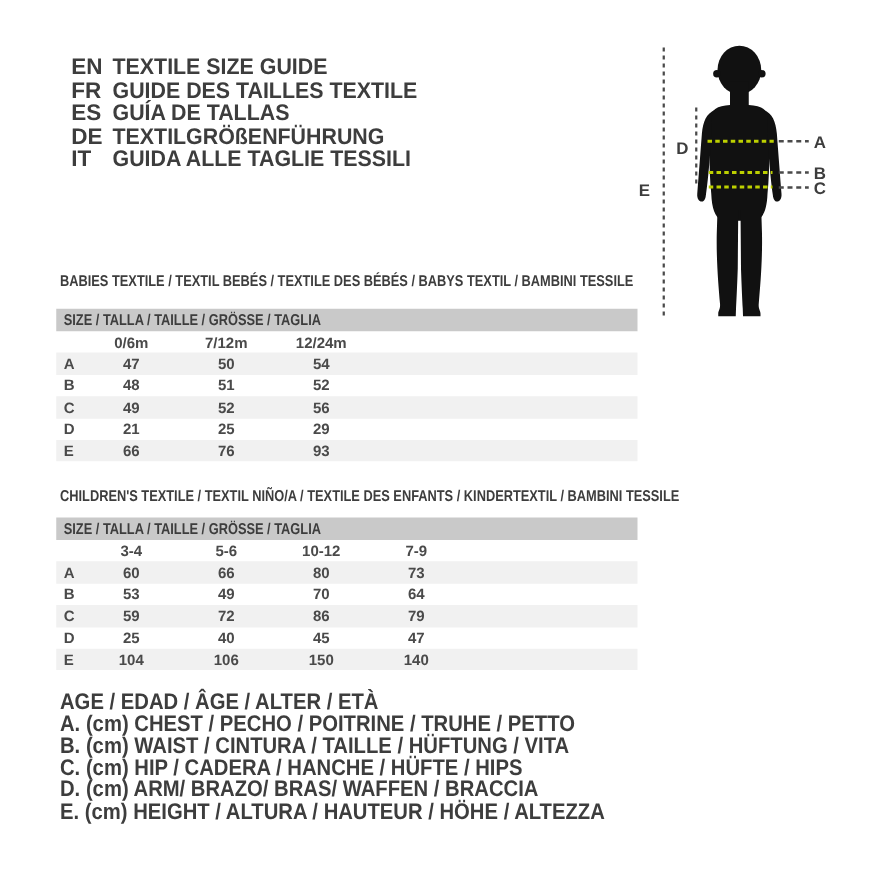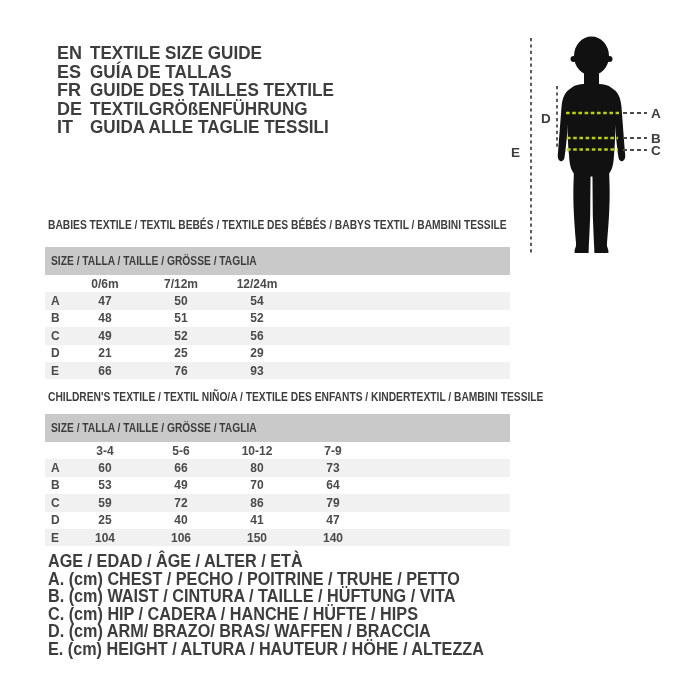--- a/index.html
+++ b/index.html
@@ -16,47 +16,47 @@
   
   .langs{left:57px;top:44px;font-size:18px;line-height:18.6px;}
   .langrow{display:flex;}
   .langcode{width:33px;flex:0 0 33px;}
 
   
   .sec-title{left:48px;font-size:12.5px;height:16px;line-height:16px;}
 
   
   .size-table{left:45px;width:465px;font-size:12px;}
-  .thead{height:28px;background:#c9c9c9;display:flex;align-items:center;padding-left:6px;box-sizing:border-box;font-size:12.5px;}
+  .thead{height:18px;background:#c9c9c9;display:flex;align-items:center;padding-left:6px;box-sizing:border-box;font-size:12.5px;}
   .tcols,.trow{display:grid;height:17.4px;align-items:center;}
   .trow:nth-child(odd){background:#f1f1f1;}
   .cellv{text-align:center;color:#4a4a4a;}
   .rlabel{padding-left:6px;color:#4a4a4a;}
 
   
   .legend{left:48px;top:553px;font-size:18px;line-height:17.6px;}
 
   
   .figure{left:495px;top:25px;}
 </style>
 </head>
 <body>
 
 <div class="abs langs">
   <div class="langrow">
     <span class="langcode">EN</span>
     <span class="cond95">TEXTILE SIZE GUIDE</span>
   </div>
   <div class="langrow">
+    <span class="langcode">FR</span>
+    <span class="cond95">GUIDE DES TAILLES TEXTILE</span>
+  </div>
+  <div class="langrow">
     <span class="langcode">ES</span>
     <span class="cond95">GUÍA DE TALLAS</span>
-  </div>
-  <div class="langrow">
-    <span class="langcode">FR</span>
-    <span class="cond95">GUIDE DES TAILLES TEXTILE</span>
   </div>
   <div class="langrow">
     <span class="langcode">DE</span>
     <span class="cond95">TEXTILGRÖßENFÜHRUNG</span>
   </div>
   <div class="langrow">
     <span class="langcode">IT</span>
     <span class="cond95">GUIDA ALLE TAGLIE TESSILI</span>
   </div>
 </div>
@@ -188,21 +188,21 @@
         <span class="rlabel">C</span>
         <span class="cellv">59</span>
         <span class="cellv">72</span>
         <span class="cellv">86</span>
         <span class="cellv">79</span>
       </div>
       <div class="trow" style="grid-template-columns: 22px repeat(4, 76px);">
         <span class="rlabel">D</span>
         <span class="cellv">25</span>
         <span class="cellv">40</span>
-        <span class="cellv">41</span>
+        <span class="cellv">45</span>
         <span class="cellv">47</span>
       </div>
       <div class="trow" style="grid-template-columns: 22px repeat(4, 76px);">
         <span class="rlabel">E</span>
         <span class="cellv">104</span>
         <span class="cellv">106</span>
         <span class="cellv">150</span>
         <span class="cellv">140</span>
       </div>
     </div>

